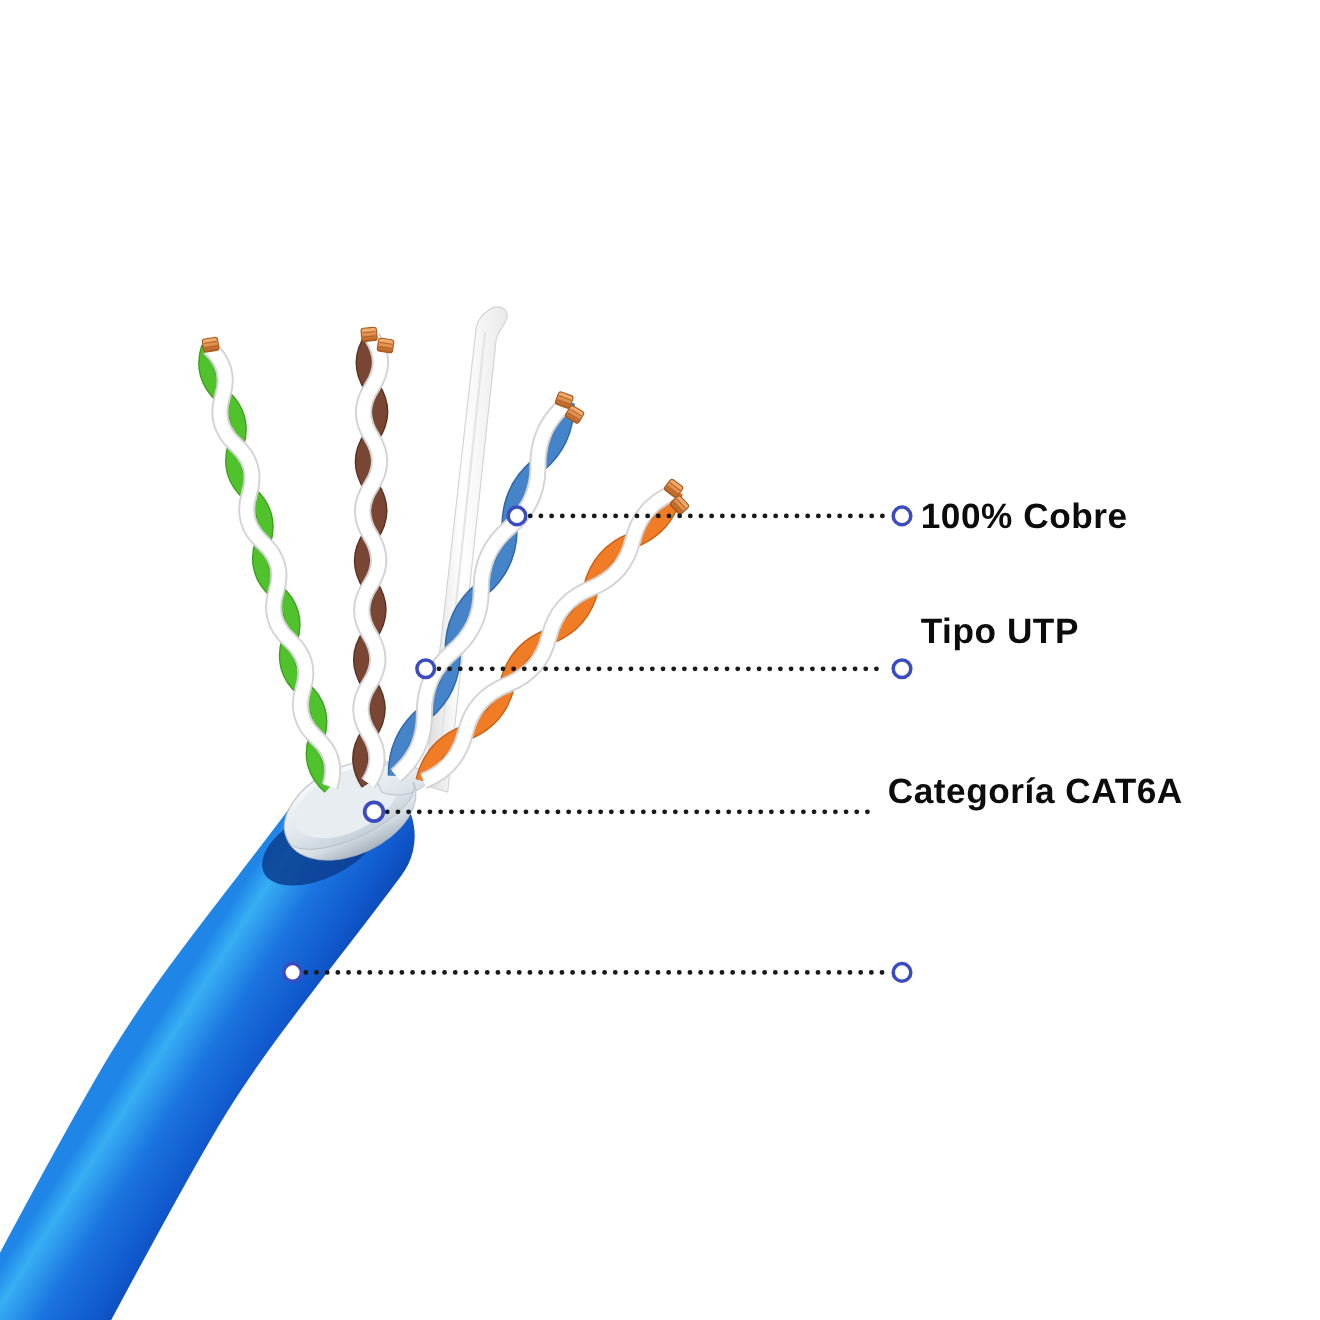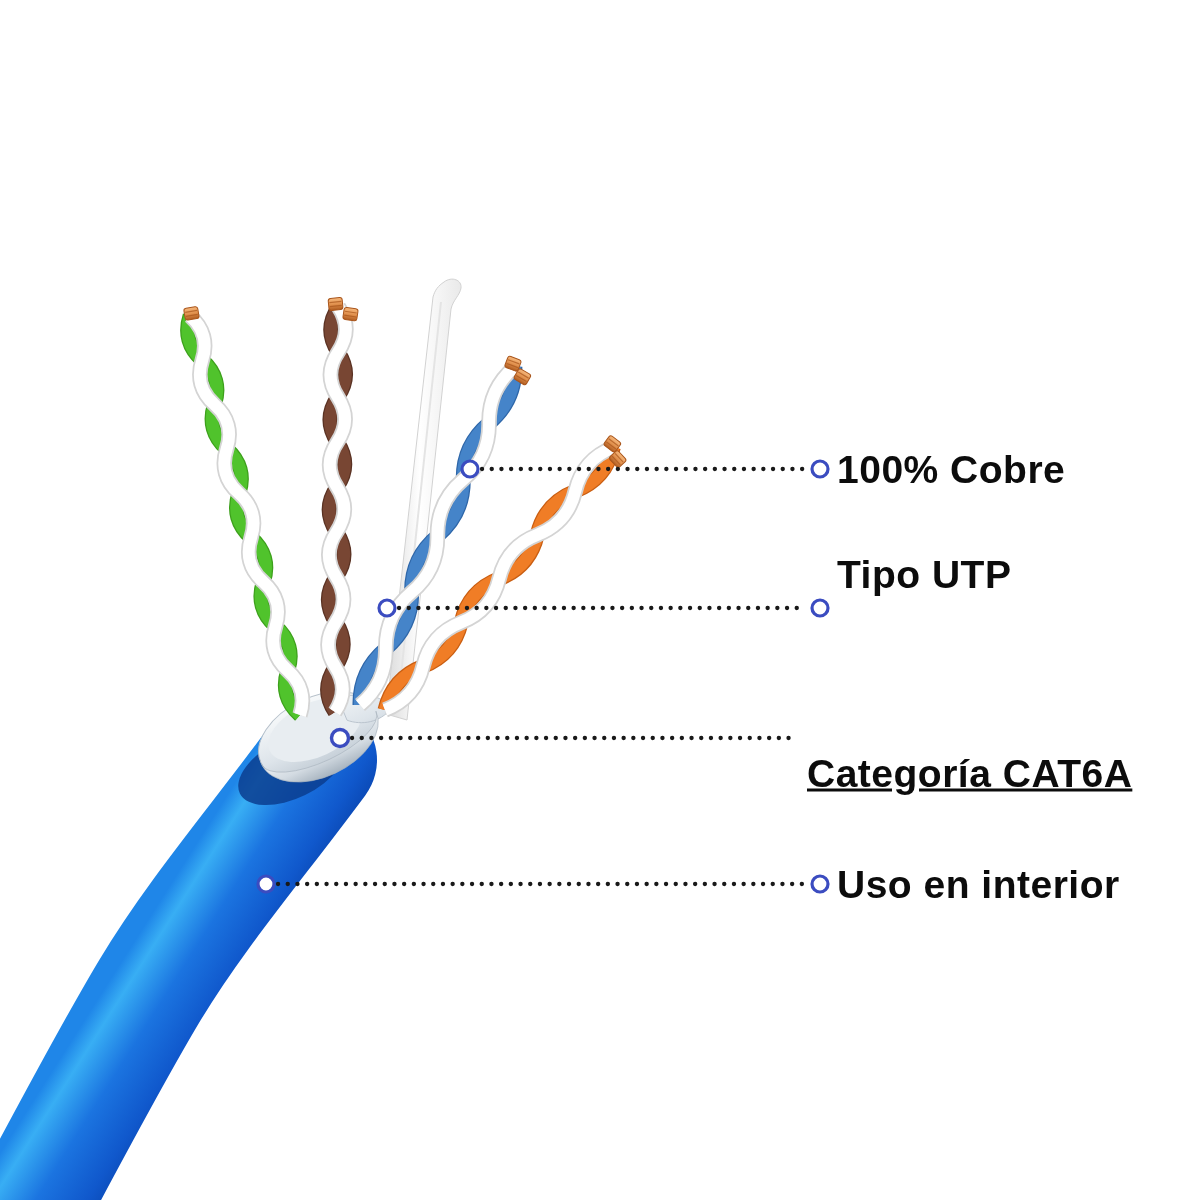--- a/index.html
+++ b/index.html
@@ -1,19 +1,19 @@
 <!DOCTYPE html>
 <html><head>
 <meta charset="utf-8">
 <style>
   html,body{margin:0;padding:0;background:#ffffff;}
   .stage{position:relative;width:1200px;height:1200px;background:#ffffff;overflow:hidden;
          font-family:"Liberation Sans",sans-serif;}
   .stage svg{position:absolute;left:0;top:0;}
-  .ann-label{position:absolute;transform:translateY(-50%);font-weight:bold;font-size:39px;
+  .ann-label{position:absolute;transform:translateY(-50%);font-weight:bold;font-size:32px;
              color:#0c0c0c;letter-spacing:0.5px;white-space:nowrap;line-height:1;}
 </style>
 </head>
 <body>
 
 <div class="stage">
 
 <svg width="1200" height="1200" viewBox="0 0 1200 1200">
   <defs>
     <linearGradient id="gradJacket" gradientUnits="userSpaceOnUse" x1="92" y1="1008" x2="196" y2="1074">
@@ -147,16 +147,15 @@
 
   <g>
     <line x1="278" y1="884" x2="806" y2="884" stroke="#191919" stroke-width="4.3" stroke-linecap="round" stroke-dasharray="0.1 9.6"></line>
     <circle cx="266" cy="884" r="8" fill="#ffffff" stroke="#3b4cc0" stroke-width="3.2"></circle>
     <circle cx="820" cy="884" r="8" fill="#ffffff" stroke="#3b4cc0" stroke-width="3.2"></circle>
   </g>
 </svg>
 
 <div class="ann-label" style="left:837px;top:469px;">100% Cobre</div>
 <div class="ann-label" style="left:837px;top:574px;">Tipo UTP</div>
-<div class="ann-label" style="left:807px;top:773px;text-decoration:underline;">Categoría CAT6A</div>
-<div class="ann-label" style="left:837px;top:884px;">Uso en interior</div>
+<div class="ann-label" style="left:807px;top:719px;">Categoría CAT6A</div>
 
 </div>
 
 </body></html>

